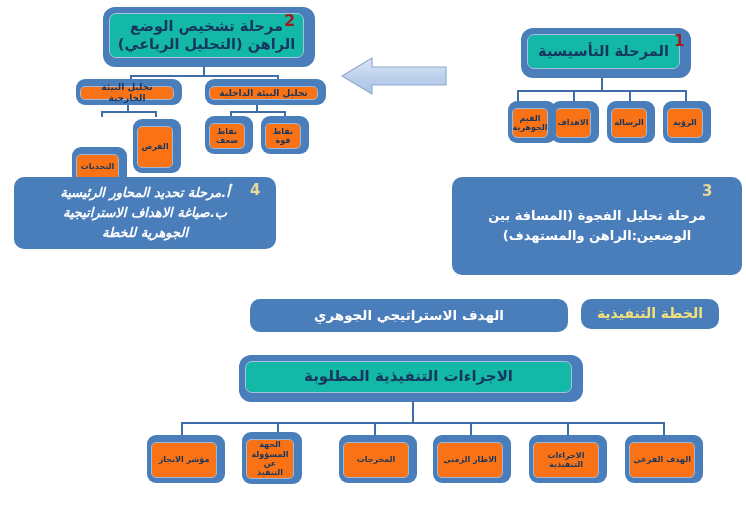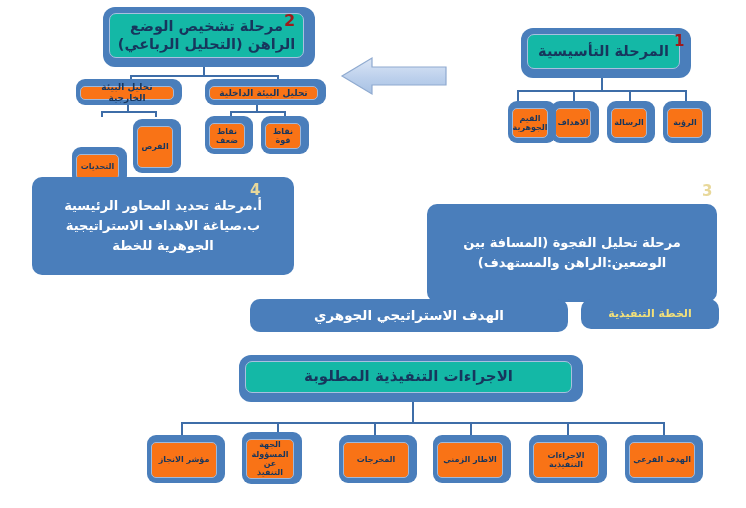--- a/index.html
+++ b/index.html
@@ -74,21 +74,21 @@
 
   
   .arrow-wrap{position:absolute;}
 
   
   .t-phase{font-size:14.5px;}
   .t-mid{font-size:9px;font-weight:bold;}
   .t-small{font-size:8px;font-weight:bold;}
   .t-solid-lg{font-size:13px;}
   .t-banner{font-size:13.5px;}
-  .t-exec{font-size:11px;color:#F2E07A;}
+  .t-exec{font-size:14px;color:#F2E07A;}
   .t-proc{font-size:15px;}
 </style>
 </head>
 <body>
 
 <div id="canvas">
 
   <div class="card bigcard" style="left:521px;top:28px;width:170px;height:50px;">
     <div class="frame"></div>
     <div class="inner t-phase">المرحلة التأسيسية</div>
@@ -177,29 +177,29 @@
   </div>
   <div class="card" style="left:133px;top:119px;width:48px;height:54px;">
     <div class="frame"></div>
     <div class="inner t-small">الفرص</div>
   </div>
   <div class="card" style="left:72px;top:116px;width:55px;height:38px;margin-top:31px;">
     <div class="frame"></div>
     <div class="inner t-small">التحديات</div>
   </div>
 
-  <div class="solid t-solid-lg" style="left:427px;top:177px;width:290px;height:98px;margin-top:27px;">
+  <div class="solid t-solid-lg" style="left:452px;top:177px;width:290px;height:98px;">
     <div>
       <div>مرحلة تحليل الفجوة (المسافة بين</div>
       <div>الوضعين:الراهن والمستهدف)</div>
     </div>
   </div>
   <div class="badge badge-gold" style="left:702px;top:184px;font-size:15px;">3</div>
 
-  <div class="solid t-solid-lg" style="left:32px;top:177px;width:262px;height:98px;">
+  <div class="solid t-solid-lg" style="left:14px;top:177px;width:262px;height:72px;font-style:italic;">
     <div>
       <div>أ.مرحلة تحديد المحاور الرئيسية</div>
       <div>ب.صياغة الاهداف الاستراتيجية</div>
       <div>الجوهرية للخطة</div>
     </div>
   </div>
   <div class="badge badge-gold" style="left:250px;top:183px;font-size:15px;">4</div>
 
   <div class="solid t-exec" style="left:581px;top:299px;width:138px;height:30px;">الخطة التنفيذية</div>
 

